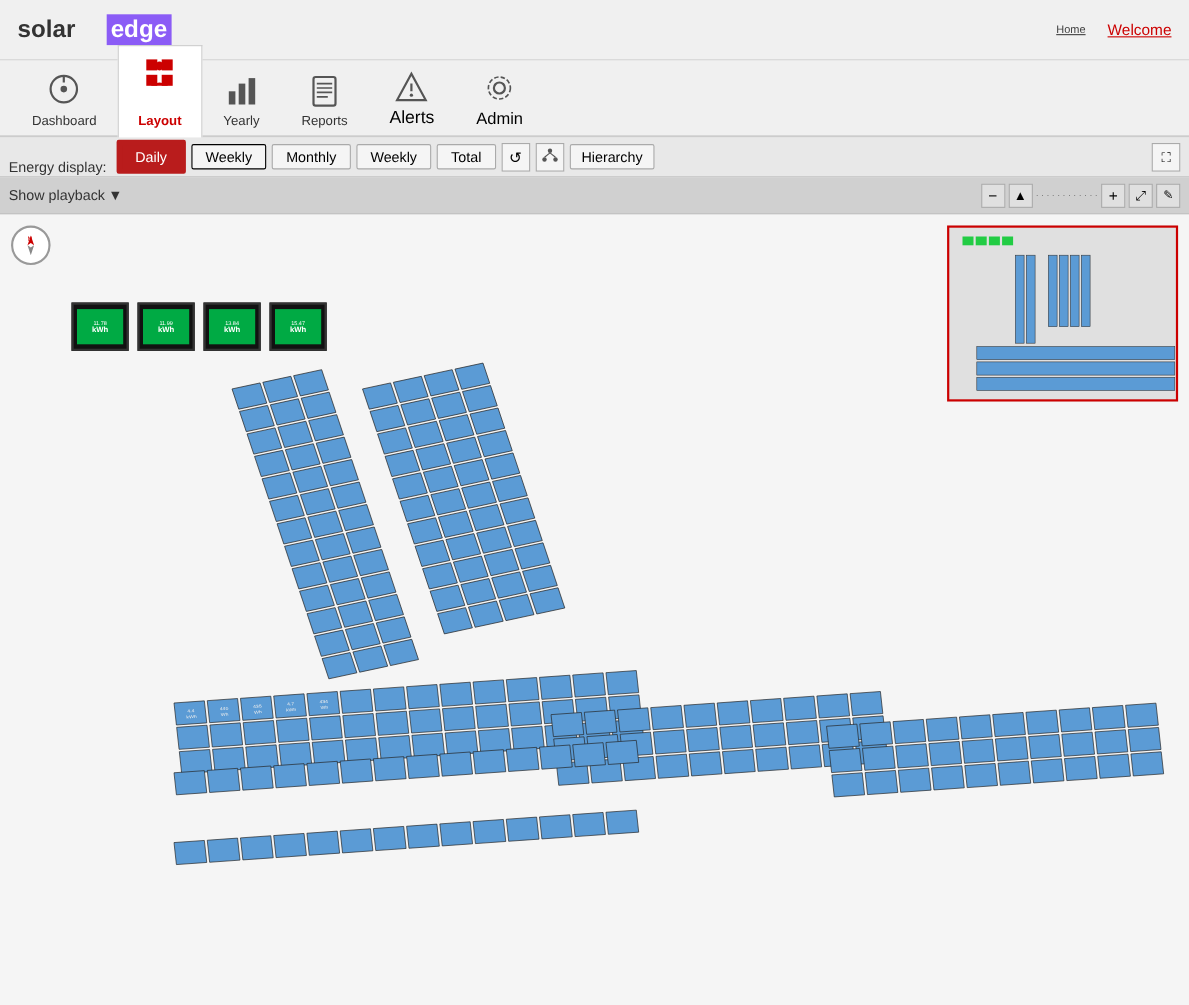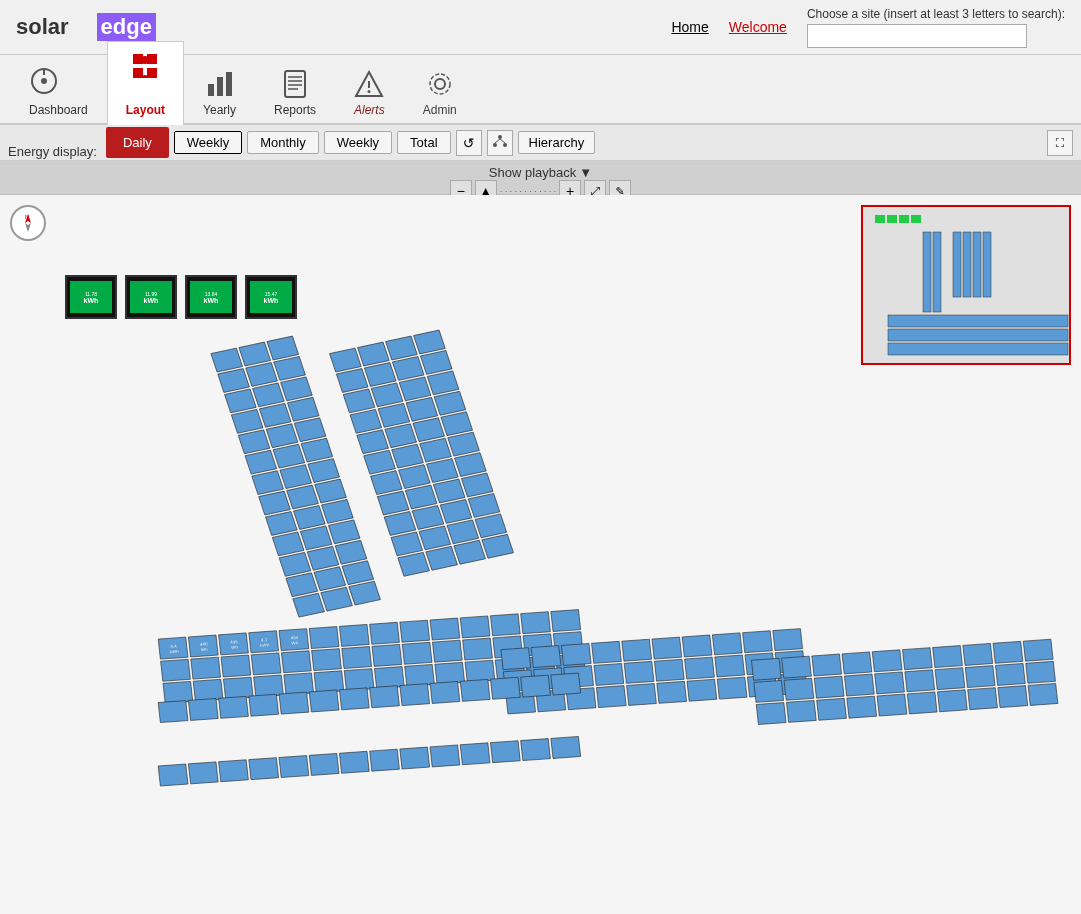--- a/index.html
+++ b/index.html
@@ -86,32 +86,28 @@
   </style>
 </head>
 <body>
 
 <div id="header">
   <div id="logo">
     <span style="font-size:22px;font-weight:bold;color:#333;">solar</span>
       <span style="font-size:22px;font-weight:bold;background:#8b5cf6;color:#fff;padding:1px 4px;">edge</span>
   </div>
   <div id="header-right" style="display:flex;align-items:center;gap:20px;margin-left:auto;">
-    <a style="color:#000000;text-decoration:underline;cursor:pointer;font-size:14px;">Home</a>
+    <a style="color:#404040;text-decoration:underline;cursor:pointer;font-size:10px;">Home</a>
     <a style="color:#cc0000;text-decoration:underline;cursor:pointer;font-size:14px;">Welcome</a>
-    <div>
-      <div style="font-size:12px;color:#333;margin-bottom:3px;">Choose a site (insert at least 3 letters to search):</div>
-      <input type="text" style="width: 220px; height: 24px; border: 1px solid rgb(170, 170, 170); background: rgb(255, 255, 255); padding: 2px 4px;">
-    </div>
   </div>
 </div>
 
 <div id="nav" style="background:#f0f0f0;border-bottom:2px solid #ccc;display:flex;align-items:flex-end;padding:0 10px;height:70px;">
 
-  <div class="nav-item" style="display:flex;align-items:flex-start;padding:8px 18px;cursor:pointer;border:1px solid transparent;border-bottom:none;margin-bottom:-2px;">
+  <div class="nav-item" style="display:flex;align-items:center;padding:8px 18px;cursor:pointer;border:1px solid transparent;border-bottom:none;margin-bottom:-2px;">
     <span style="font-size:28px;color:#555;">
       <svg width="30" height="30" viewBox="0 0 30 30">
           <circle cx="15" cy="15" r="12" fill="none" stroke="#555" stroke-width="2"></circle>
           <circle cx="15" cy="15" r="3" fill="#555"></circle>
           <line x1="15" y1="3" x2="15" y2="9" stroke="#555" stroke-width="2"></line>
         </svg>
     </span>
     <span style="font-size:12px;color:#333;">Dashboard</span>
   </div>
 
@@ -155,31 +151,31 @@
   </div>
 
   <div class="nav-item" style="display:flex;flex-direction:column;align-items:center;padding:8px 18px;cursor:pointer;border:1px solid transparent;border-bottom:none;margin-bottom:-2px;">
     <span>
       <svg width="30" height="30" viewBox="0 0 30 30">
           <polygon points="15,3 28,27 2,27" fill="none" stroke="#555" stroke-width="2"></polygon>
           <line x1="15" y1="12" x2="15" y2="19" stroke="#555" stroke-width="2"></line>
           <circle cx="15" cy="22.5" r="1.5" fill="#555"></circle>
         </svg>
     </span>
-    <span style="font-size:12px;color:#7f1d1d;font-style:italic;">Alerts</span>
+    <span style="font-size:16px;color:#000000;">Alerts</span>
   </div>
 
   <div class="nav-item" style="display:flex;flex-direction:column;align-items:center;padding:8px 18px;cursor:pointer;border:1px solid transparent;border-bottom:none;margin-bottom:-2px;">
     <span>
       <svg width="30" height="30" viewBox="0 0 30 30">
         <circle cx="15" cy="15" r="5" fill="none" stroke="#555" stroke-width="2"></circle>
         <circle cx="15" cy="15" r="10" fill="none" stroke="#555" stroke-width="1.5" stroke-dasharray="4 2"></circle>
       </svg>
     </span>
-    <span style="font-size:12px;color:#404040;">Admin</span>
+    <span style="font-size:15px;color:#000000;">Admin</span>
   </div>
 </div>
 
 <div id="energy-bar" style="background:#e8e8e8;border-bottom:1px solid #ccc;display:flex;align-items:center;padding:4px 8px;height:36px;gap:5px;">
   <span style="font-size:13px;color:#333;margin-right:4px;margin-top:18px;">Energy display:</span>
   <button style="padding:3px 12px;border:5px solid #b91c1c;background:#b91c1c;color:#fff;cursor:pointer;font-size:13px;border-radius:2px;">Daily</button>
   <button style="padding:3px 12px;border:1px solid #000000;background:#f5f5f5;cursor:pointer;font-size:13px;border-radius:2px;">Weekly</button>
   <button style="padding:3px 12px;border:1px solid #aaa;background:#f5f5f5;cursor:pointer;font-size:13px;border-radius:2px;">Monthly</button>
   <button style="padding:3px 12px;border:1px solid #aaa;background:#f5f5f5;cursor:pointer;font-size:13px;border-radius:2px;">Weekly</button>
   <button style="padding:3px 12px;border:1px solid #aaa;background:#f5f5f5;cursor:pointer;font-size:13px;border-radius:2px;">Total</button>
@@ -191,21 +187,21 @@
         <circle cx="13" cy="12" r="2" fill="#555"></circle>
         <line x1="8" y1="6" x2="3" y2="10" stroke="#555" stroke-width="1"></line>
         <line x1="8" y1="6" x2="13" y2="10" stroke="#555" stroke-width="1"></line>
       </svg>
   </button>
   <button style="padding:3px 10px;border:1px solid #aaa;background:#f5f5f5;cursor:pointer;font-size:13px;border-radius:2px;">Hierarchy</button>
   <div style="flex:1;"></div>
   <button style="width:26px;height:26px;border:1px solid #aaa;background:#f5f5f5;cursor:pointer;font-size:12px;">⛶</button>
 </div>
 
-<div id="toolbar" style="background:#d0d0d0;border-bottom:1px solid #bbb;display:flex;align-items:center;padding:4px 8px;height:34px;flex-direction:column;">
+<div id="toolbar" style="background:#d0d0d0;border-bottom:1px solid #bbb;display:flex;align-items:center;padding:4px 8px;height:34px;">
   <div style="font-size:13px;color:#333;cursor:pointer;display:flex;align-items:center;gap:3px;">
     <span>Show playback</span>
     <span>▼</span>
   </div>
   <div style="flex:1;"></div>
   <div style="display:flex;align-items:center;gap:3px;">
     <button style="width:22px;height:22px;background:#e0e0e0;border:1px solid #aaa;cursor:pointer;font-size:14px;display:flex;align-items:center;justify-content:center;">−</button>
     <button style="width:22px;height:22px;background:#e0e0e0;border:1px solid #aaa;cursor:pointer;font-size:12px;display:flex;align-items:center;justify-content:center;">▲</button>
     <div style="display:flex;align-items:center;gap:2px;">
       <span style="font-size:8px;color:#555;">· · · · · · · · · · · ·</span>

